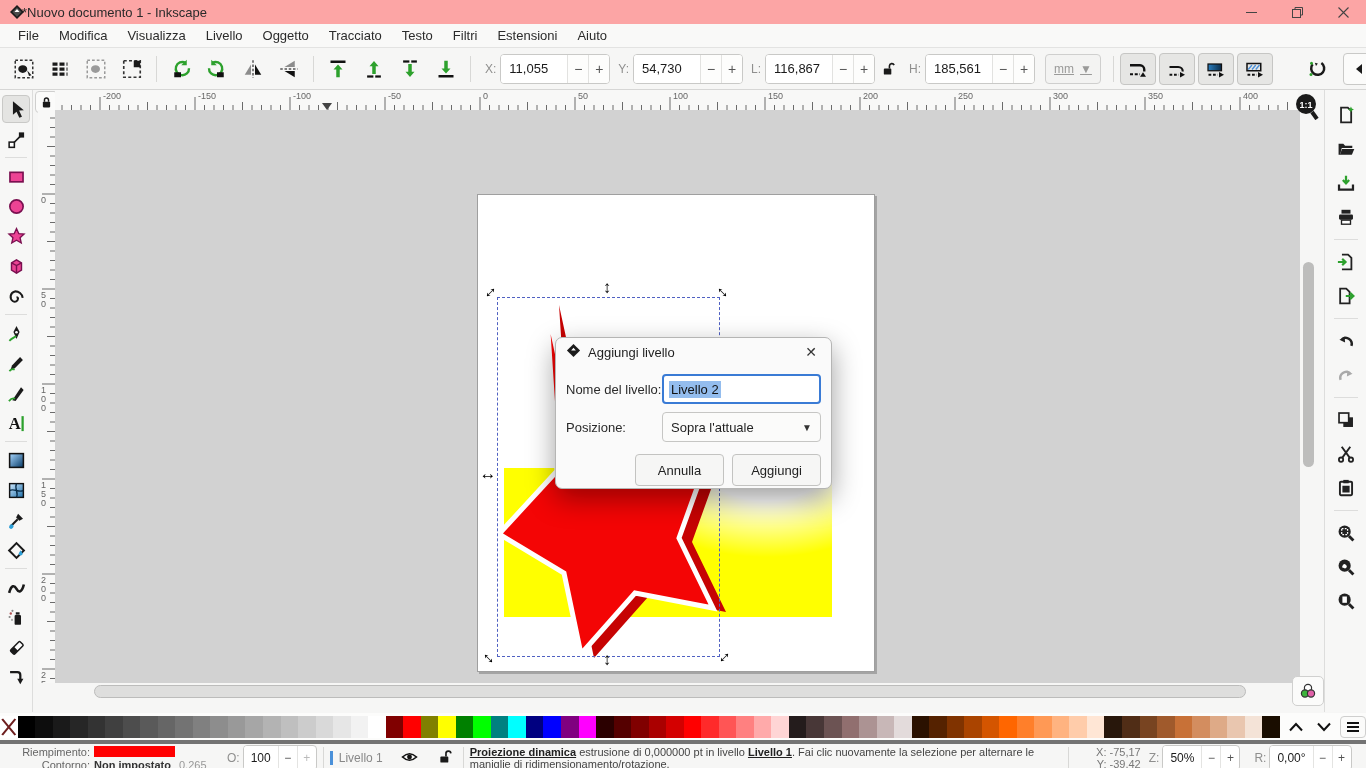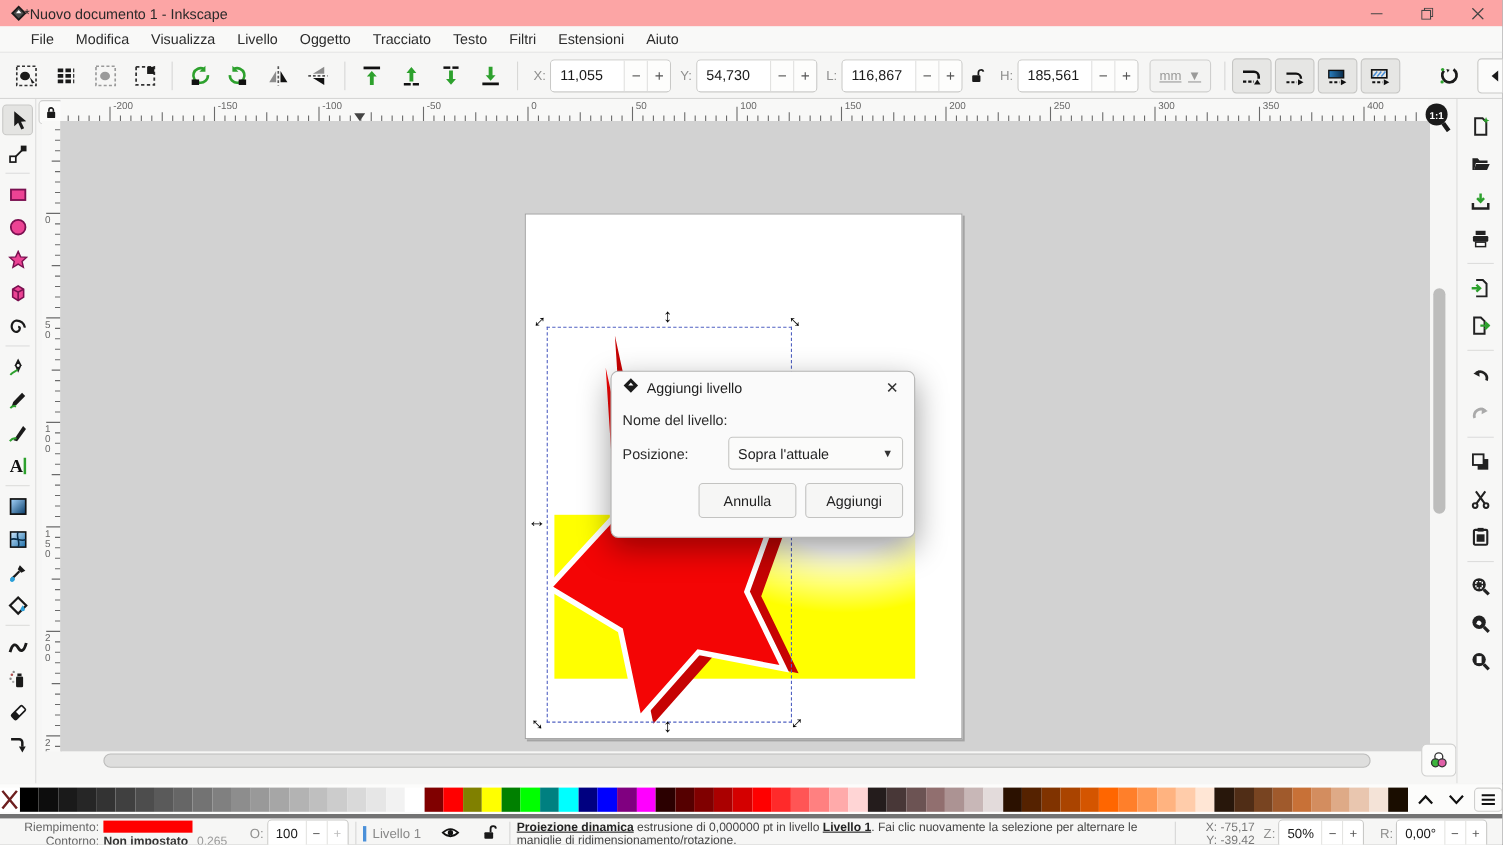--- a/index.html
+++ b/index.html
@@ -9,21 +9,21 @@
   .noselect{user-select:none;}
 
   
   #titlebar{left:0;top:0;width:1366px;height:24px;background:#fca5a5;display:flex;align-items:center;}
   #titlebar .title{font-size:13px;color:#2a2a2a;margin-left:8px;}
   .winbtn{width:46px;height:24px;display:flex;align-items:center;justify-content:center;}
   #win-controls{margin-left:auto;display:flex;}
 
   
   #menubar{left:0;top:24px;width:1366px;height:24px;background:#f9f9f8;display:flex;align-items:center;
-           border-bottom:1px solid #e3e3e2;padding-left:18px;box-sizing:border-box;}
+           border-bottom:1px solid #e3e3e2;padding-left:8px;box-sizing:border-box;}
   .menu-item{font-size:13px;color:#2b2b2b;padding:3px 10px;border-radius:3px;}
 
   
   #toolbar{left:0;top:48px;width:1366px;height:42px;background:#f6f6f5;border-bottom:1px solid #d6d6d5;
            display:flex;align-items:center;box-sizing:border-box;padding-left:6px;}
   .tbtn{width:36px;height:32px;border-radius:4px;display:flex;align-items:center;justify-content:center;flex:none;}
   .tbtn.pressed{background:#e6e6e4;border:1px solid #c6c6c4;box-sizing:border-box;}
   .tsep{width:1px;height:26px;background:#d8d8d6;margin:0 6px;flex:none;}
   .coord-label{font-size:12px;color:#8f8f8e;margin:0 4px 0 8px;flex:none;}
   .spin{display:flex;align-items:stretch;height:28px;border:1px solid #c9c9c7;border-radius:4px;background:#ffffff;overflow:hidden;flex:none;}
@@ -850,20 +850,23 @@
         <svg width="15" height="15" viewBox="0 0 16 16">
             <path d="M8 1 L15 8 L8 15 L1 8 Z" fill="#1b1b1b"></path>
             <path d="M5.5 8 L8 5 L10.5 8 Z" fill="#ffffff"></path>
           </svg>
       </span>
       <span class="ttl">Aggiungi livello</span>
       <span class="dclose">✕</span>
     </div>
     <div class="drow">
       <span class="dlabel">Nome del livello:</span>
+      <span id="layer-name-input">
+          <span class="seltext">Livello 2</span>
+        </span>
     </div>
     <div class="drow">
       <span class="dlabel">Posizione:</span>
       <span id="position-select">
           <span>Sopra l'attuale</span>
           <span class="arrow">▼</span>
         </span>
     </div>
     <div class="dbuttons">
       <span class="dbtn">Annulla</span>

